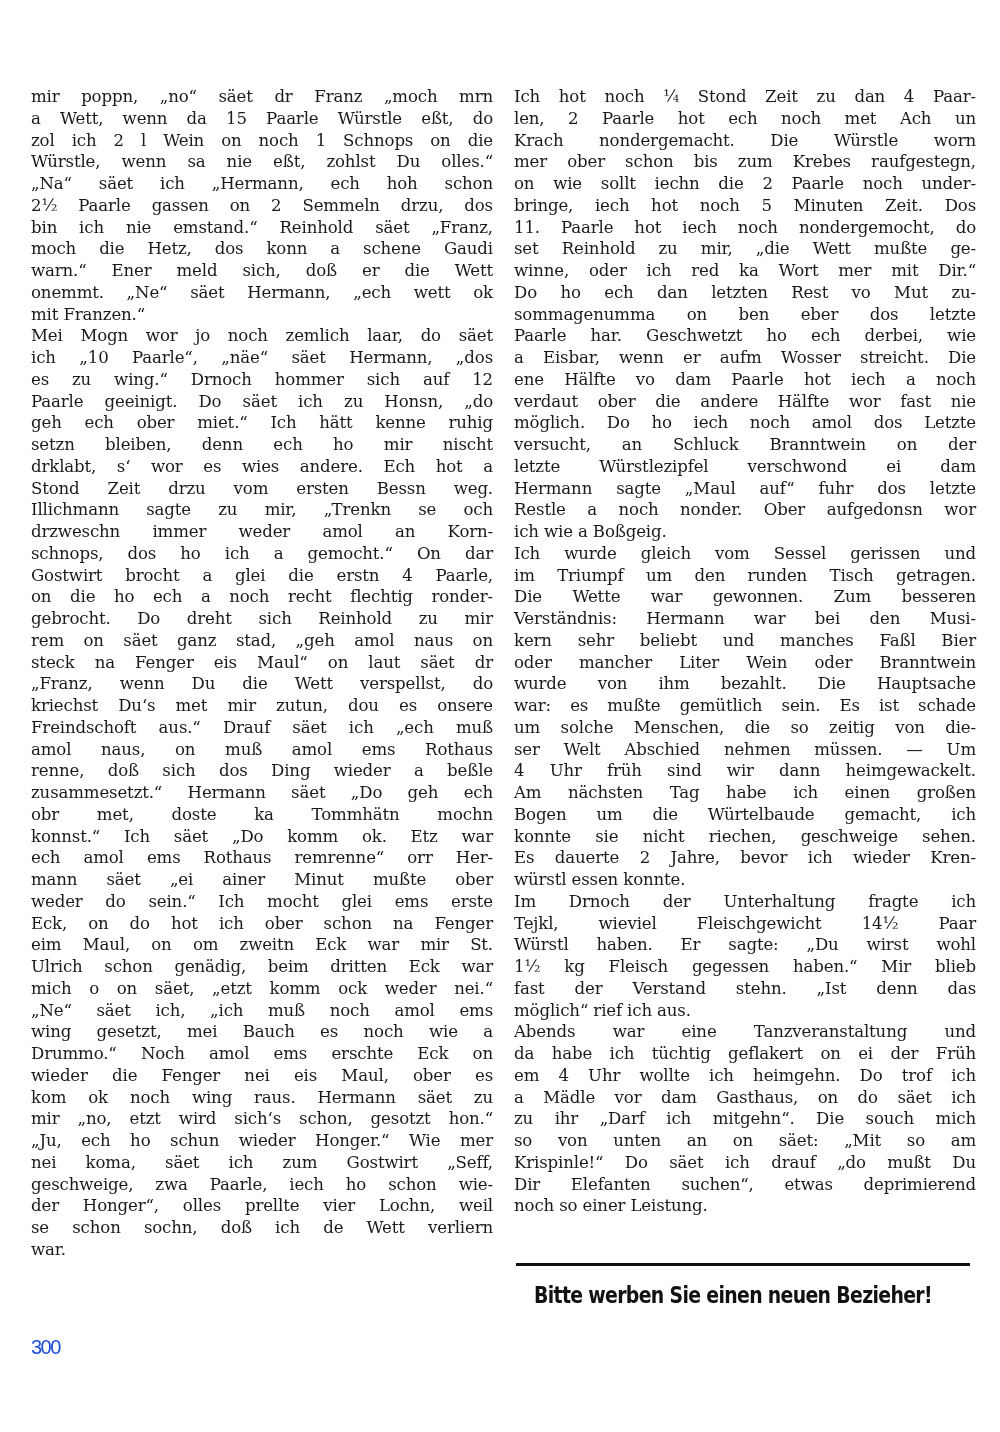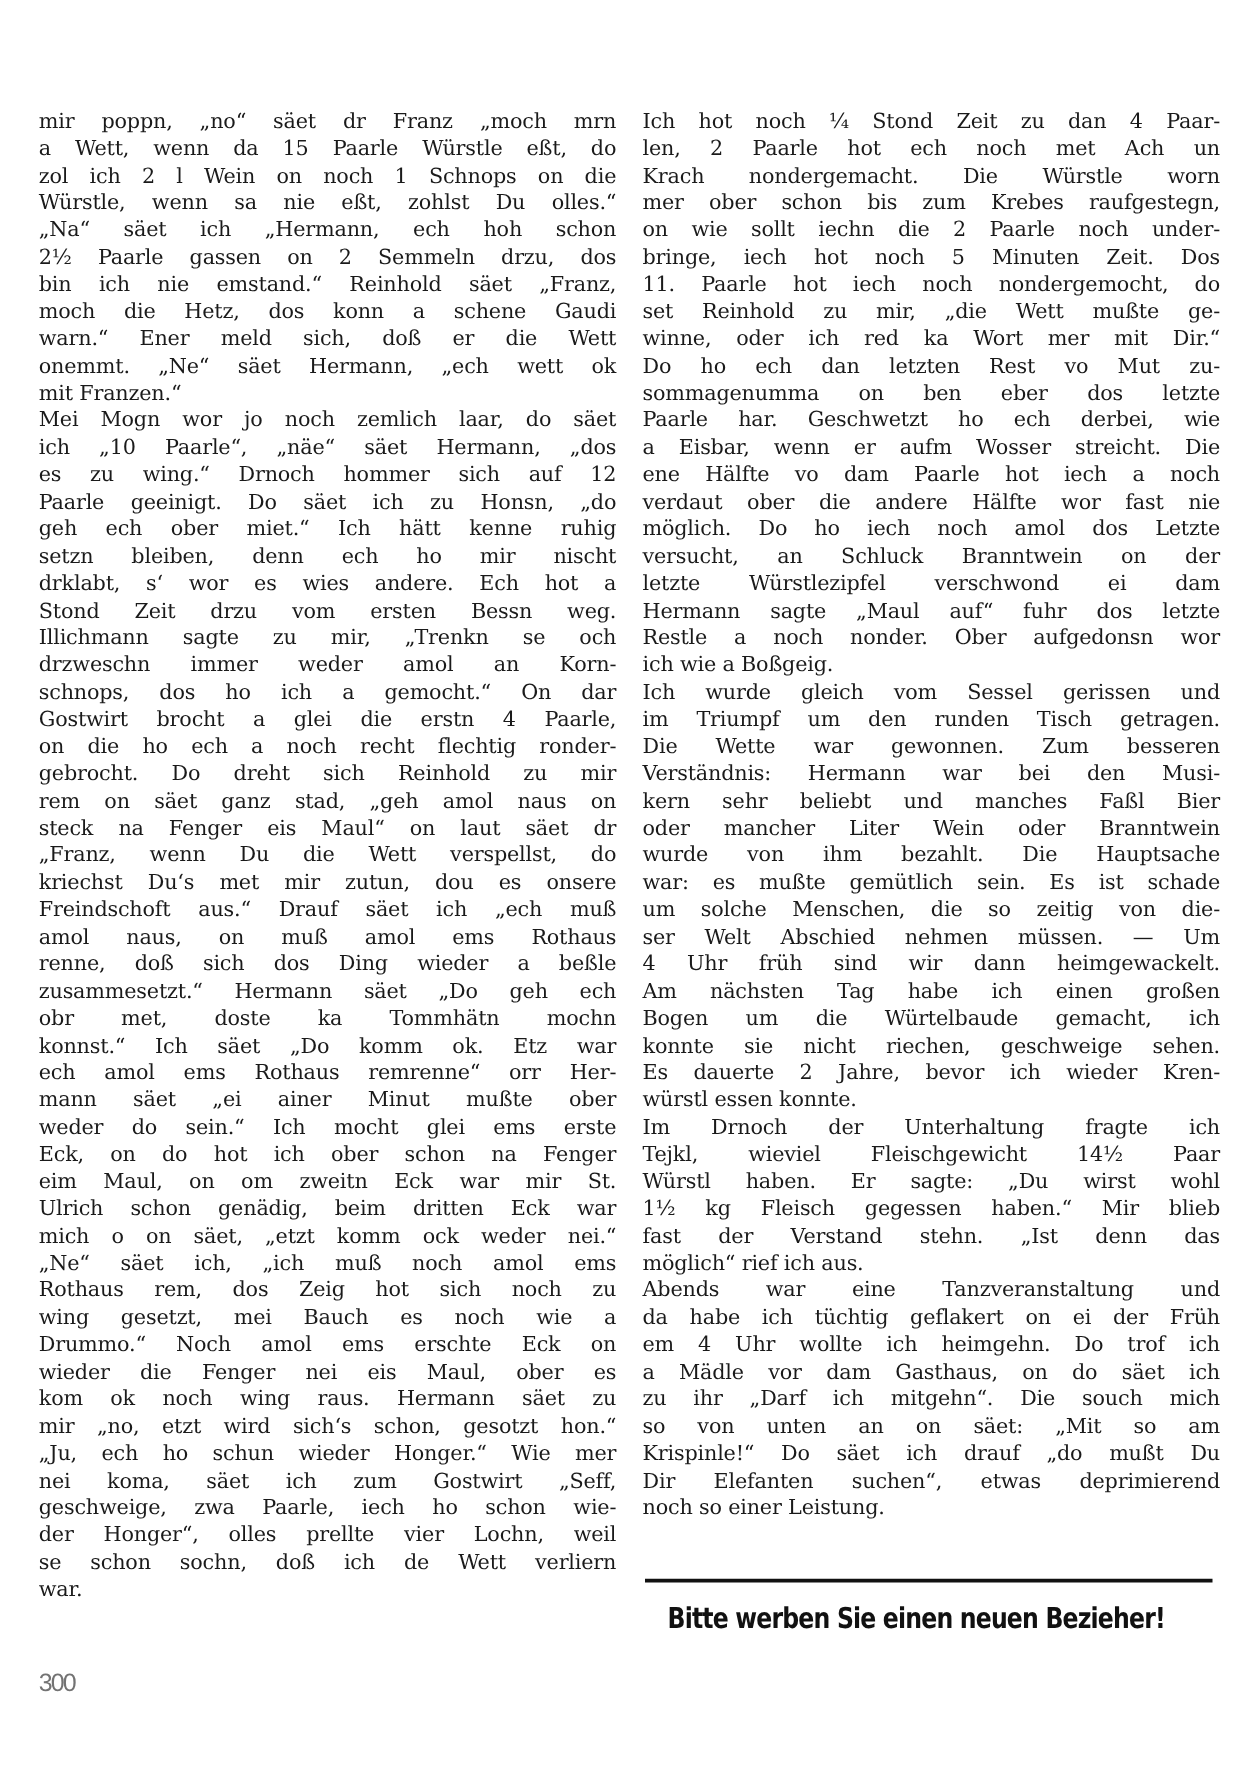--- a/index.html
+++ b/index.html
@@ -17,21 +17,21 @@
     color:#1a1a1a;
     text-align:justify;
     text-align-last:justify;
     white-space:nowrap;
     overflow:visible;
     letter-spacing:-0.15px;
   }
   .line.last { text-align-last:left; }
   .page-number {
     position:absolute; left:31px; top:1336px;
-    font-family:"Liberation Sans", sans-serif; font-size:20px; color:#737373;
+    font-family:"Liberation Sans", sans-serif; font-size:20px; color:#1d4ed8;
     letter-spacing:-1.5px;
   }
   .rule { position:absolute; left:516px; top:1263px; width:454px; height:3px; background:#111; }
   .banner {
     position:absolute; left:534px; top:1282px; width:440px;
     font-family:"DejaVu Sans", sans-serif; font-weight:bold; font-size:23px;
     color:#111; letter-spacing:-0.8px; transform:scaleX(0.82); transform-origin:left center;
     white-space:nowrap;
   }
 </style>
@@ -76,21 +76,20 @@
       <span class="line">obr met, doste ka Tommhätn mochn</span>
       <span class="line">konnst.“ Ich säet „Do komm ok. Etz war</span>
       <span class="line">ech amol ems Rothaus remrenne“ orr Her-</span>
       <span class="line">mann säet „ei ainer Minut mußte ober</span>
       <span class="line">weder do sein.“ Ich mocht glei ems erste</span>
       <span class="line">Eck, on do hot ich ober schon na Fenger</span>
       <span class="line">eim Maul, on om zweitn Eck war mir St.</span>
       <span class="line">Ulrich schon genädig, beim dritten Eck war</span>
       <span class="line">mich o on säet, „etzt komm ock weder nei.“</span>
       <span class="line">„Ne“ säet ich, „ich muß noch amol ems</span>
-      <span class="line">Rothaus rem, dos Zeig hot sich noch zu</span>
       <span class="line">wing gesetzt, mei Bauch es noch wie a</span>
       <span class="line">Drummo.“ Noch amol ems erschte Eck on</span>
       <span class="line">wieder die Fenger nei eis Maul, ober es</span>
       <span class="line">kom ok noch wing raus. Hermann säet zu</span>
       <span class="line">mir „no, etzt wird sich‘s schon, gesotzt hon.“</span>
       <span class="line">„Ju, ech ho schun wieder Honger.“ Wie mer</span>
       <span class="line">nei koma, säet ich zum Gostwirt „Seff,</span>
       <span class="line">geschweige, zwa Paarle, iech ho schon wie-</span>
       <span class="line">der Honger“, olles prellte vier Lochn, weil</span>
       <span class="line">se schon sochn, doß ich de Wett verliern</span>

